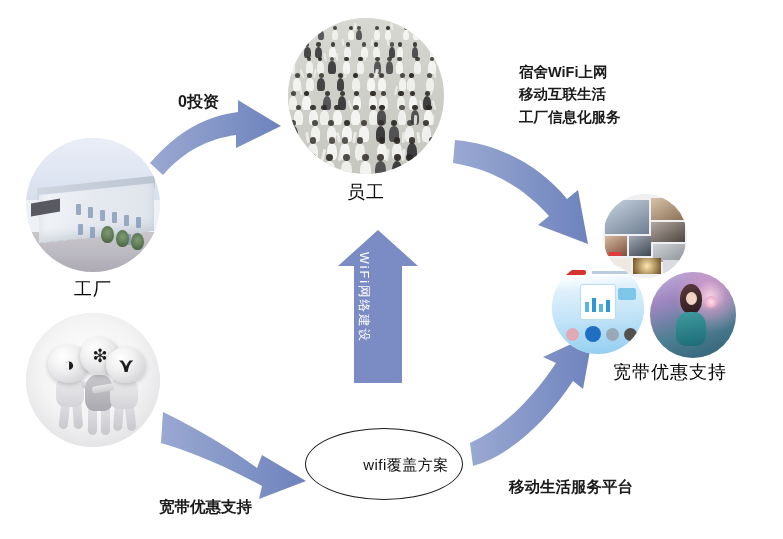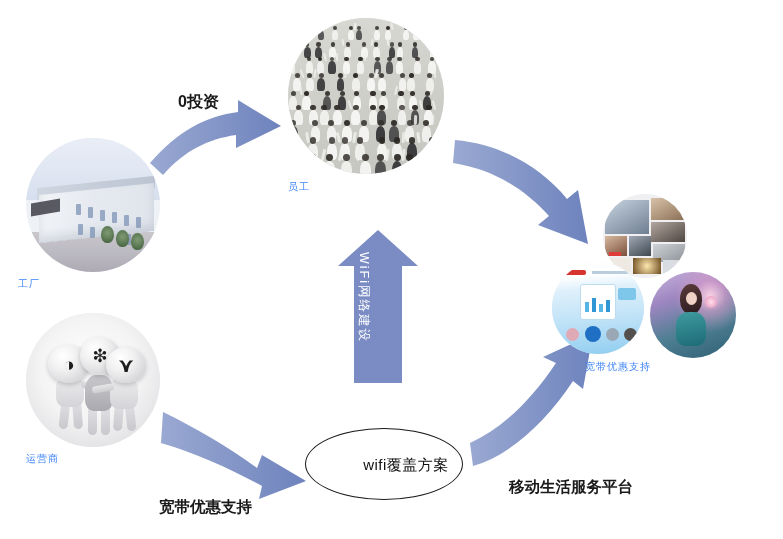--- a/index.html
+++ b/index.html
@@ -18,22 +18,23 @@
 
   
   .photo-circle {
     position: absolute;
     border-radius: 50%;
     overflow: hidden;
     background: #eef1f6;
   }
   .circ-label {
     position: absolute;
-    color: #3b82f6;
-    font-size: 10px;
+    text-align: center;
+    color: #000000;
+    font-size: 18px;
     letter-spacing: 1px;
     white-space: nowrap;
   }
 
   
   .factory-sky {
     position: absolute; left: 0; top: 0; width: 100%; height: 46%;
     background: linear-gradient(#e9edf6 0%, #dfe6f2 60%, #d6dfee 100%);
   }
   .factory-ground {
@@ -226,21 +227,21 @@
     <div class="fwin" style="left:86px; top:74px;"></div>
     <div class="fwin" style="left:98px; top:77px;"></div>
     <div class="fwin" style="left:110px; top:79px;"></div>
     <div class="fwin" style="left:52px; top:86px;"></div>
     <div class="fwin" style="left:64px; top:89px;"></div>
     <div class="fwin" style="left:100px; top:96px;"></div>
     <div class="ftree" style="left:75px; top:88px;"></div>
     <div class="ftree" style="left:90px; top:92px;"></div>
     <div class="ftree" style="left:105px; top:95px;"></div>
   </div>
-  <div class="circ-label" style="left:18px; top:277px; width:134px;">工厂</div>
+  <div class="circ-label" style="left:26px; top:277px; width:134px;">工厂</div>
 
   <div class="photo-circle" style="left:288px; top:18px; width:156px; height:156px;">
     <div class="crowd-bg"></div>
 
     <div id="crowd">
         <div class="person" style="left: 4.7px; top: 11.8px; width: 6.2px; height: 10.5px; background: rgb(246, 246, 244); opacity: 0.98;"></div>
         <div class="p-head" style="left: 5.8px; top: 8.1px; width: 4px; height: 4px; opacity: 0.76;"></div>
         <div class="person" style="left: 17.6px; top: 11.8px; width: 6.2px; height: 10.5px; background: rgb(246, 246, 244); opacity: 0.88;"></div>
         <div class="p-head" style="left: 18.7px; top: 8.1px; width: 4px; height: 4px; opacity: 0.89;"></div>
         <div class="person" style="left: 15.6px; top: 5px; width: 1.6px; height: 6.8px; background: rgb(239, 238, 236); border-radius: 2px; opacity: 0.85; transform: rotate(10deg);"></div>
@@ -483,21 +484,20 @@
     </div>
 
     <div class="op-leg" style="left:88px; top:88px; width:9px; height:30px; transform:rotate(4deg);"></div>
     <div class="op-leg" style="left:100px; top:88px; width:9px; height:30px; transform:rotate(-6deg);"></div>
     <div class="op-fig-body" style="left:84px; top:64px; width:28px; height:32px;"></div>
     <div class="op-arm" style="left:66px; top:72px; width:22px; height:7px; transform:rotate(-10deg);"></div>
     <div class="op-fig-head" style="left:80px; top:34px; width:40px; height:36px;">
       <span class="op-logo" style="font-size:20px;">⋎</span>
     </div>
   </div>
-  <div class="circ-label" style="left:26px; top:452px; width:134px;">运营商</div>
 
   <div class="photo-circle" style="left:603px; top:194px; width:84px; height:84px;">
     <div class="ic-grid"></div>
     <div class="ic-cell" style="left:2px;  top:6px;  width:44px; height:34px; background:linear-gradient(150deg,#c8d4e0,#6f7e92);"></div>
     <div class="ic-cell" style="left:48px; top:4px;  width:34px; height:22px; background:linear-gradient(150deg,#d8c3a8,#8a6f55);"></div>
     <div class="ic-cell" style="left:48px; top:28px; width:34px; height:20px; background:linear-gradient(150deg,#b3a7a0,#4e4641);"></div>
     <div class="ic-cell" style="left:2px;  top:42px; width:22px; height:20px; background:linear-gradient(150deg,#d7b9a0,#7a4f3b);"></div>
     <div class="ic-cell" style="left:26px; top:42px; width:22px; height:20px; background:linear-gradient(150deg,#9fa8b4,#3f4750);"></div>
     <div class="ic-cell" style="left:50px; top:50px; width:32px; height:18px; background:linear-gradient(150deg,#cfd3d7,#8d9298);"></div>
     <div class="ic-cell" style="left:4px;  top:64px; width:24px; height:14px; background:#efe9e4;"></div>
@@ -531,18 +531,23 @@
   </div>
 
   <div class="circ-label" style="left:585px; top:360px; width:170px;">宽带优惠支持</div>
 
   <div class="ellipse-box" style="left:305px; top:428px; width:156px; height:70px;">
     <span class="ellipse-line2">wifi覆盖方案</span>
   </div>
 
   <div class="bold-label" style="left:178px; top:92px; font-size:16px;">0投资</div>
 
+  <div class="multiline-label" style="left:519px; top:61px; font-size:14.5px;">
+    <div>宿舍WiFi上网</div>
+    <div>移动互联生活</div>
+    <div>工厂信息化服务</div>
+  </div>
 
   <div class="bold-label" style="left:509px; top:477px; font-size:15.5px;">移动生活服务平台</div>
 
   <div class="bold-label" style="left:159px; top:497px; font-size:15.5px;">宽带优惠支持</div>
 
 </div>
 
 </body></html>

